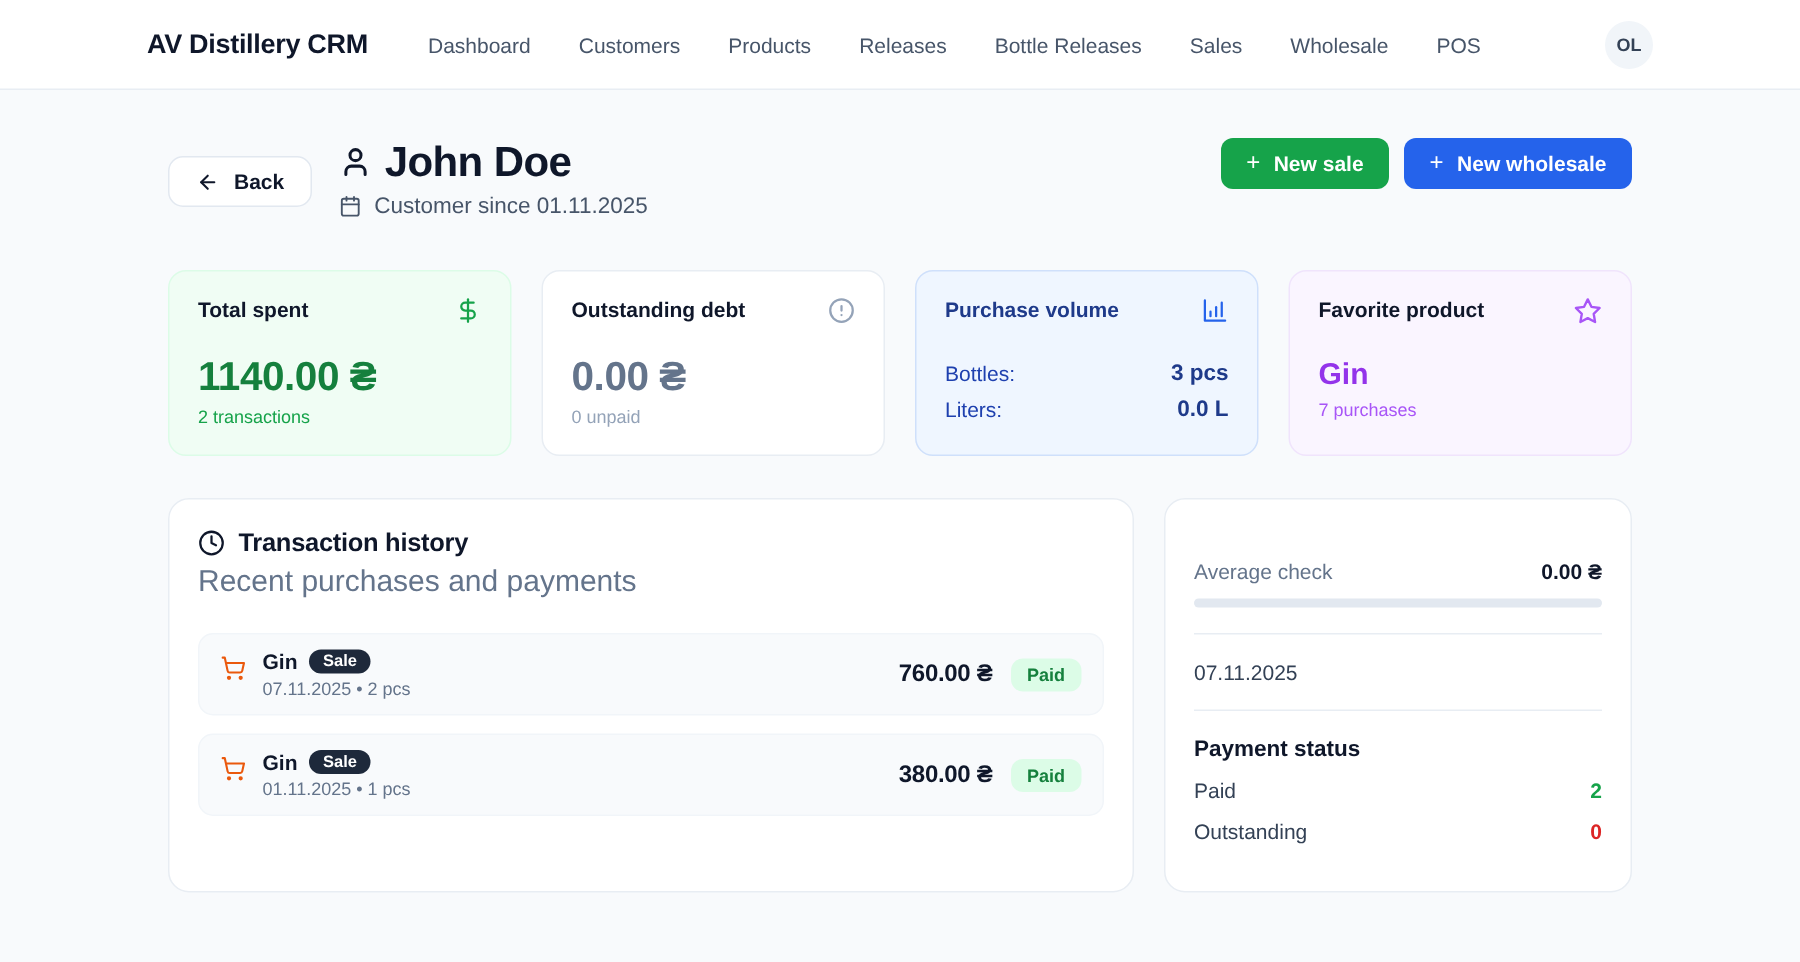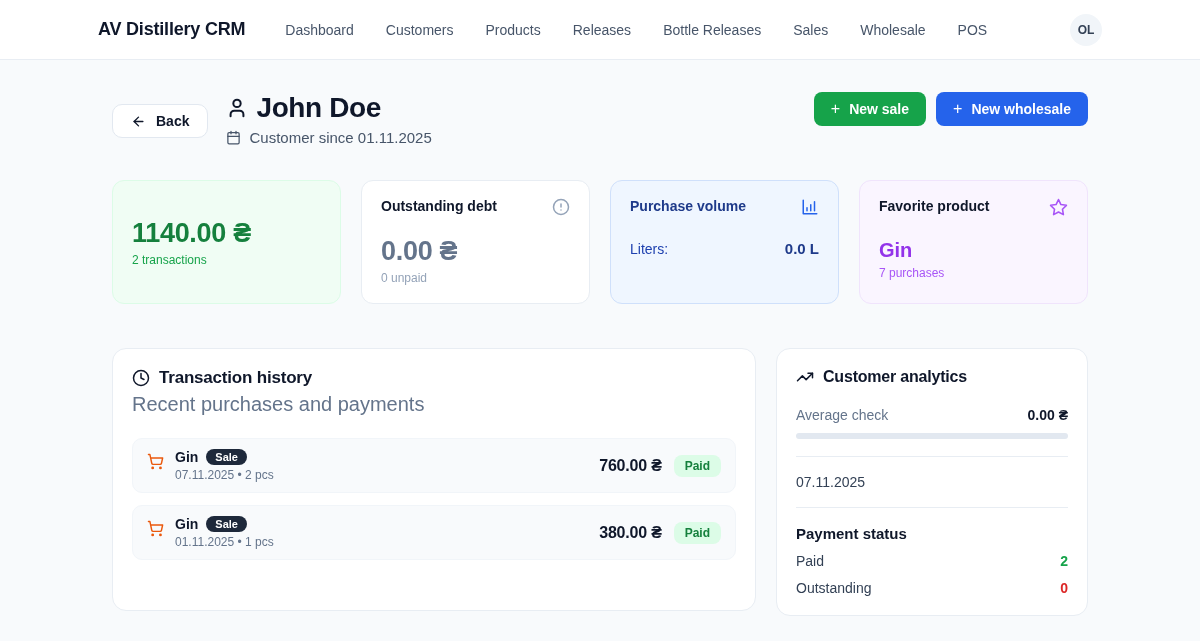--- a/index.html
+++ b/index.html
@@ -64,21 +64,21 @@
   .v-gray  { color:#64748b; } .s-gray  { color:#94a3b8; }
   .card-blue .stat-title { color:#1e3a8a; }
   .vol-rows { margin-top:24px; display:flex; flex-direction:column; gap:7px; }
   .vol-row { display:flex; justify-content:space-between; align-items:center; }
   .vol-label { font-size:14px; color:#1e40af; }
   .vol-value { font-size:15px; font-weight:800; color:#1e3a8a; }
   .v-purple { font-size:20px; font-weight:800; color:#9333ea; margin-top:22px; }
   .s-purple { color:#a855f7; }
 
   
-  .content-grid { display:grid; grid-template-columns:1fr 312px; gap:20px; margin-top:44px; align-items:start; }
+  .content-grid { display:grid; grid-template-columns:1fr 312px; gap:20px; margin-top:28px; align-items:start; }
   .panel { background:#fff; border:1px solid #e8edf3; border-radius:14px; padding:19px; min-height:263px; }
   .panel-head { display:flex; align-items:center; gap:9px; }
   .panel-title { font-size:17px; font-weight:700; letter-spacing:-0.2px; }
   .panel-sub { font-size:20px; color:#64748b; margin-top:5px; }
 
   
   .tx-list { margin-top:22px; display:flex; flex-direction:column; gap:12px; }
   .tx-row {
     display:flex; justify-content:space-between; align-items:center;
     background:#f8fafc; border:1px solid #f1f5f9; border-radius:10px;
@@ -175,20 +175,29 @@
       <button class="btn btn-blue">
         <span class="plus">+</span>
         <span>New wholesale</span>
       </button>
     </div>
   </div>
 
   <div class="stats-grid">
 
     <div class="stat-card card-green">
+      <div class="stat-head">
+        <div class="stat-title">Total spent</div>
+        <span>
+          <svg width="18" height="18" viewBox="0 0 24 24" fill="none" stroke="#16a34a" stroke-width="2" stroke-linecap="round" stroke-linejoin="round">
+              <path d="M12 2v20"></path>
+              <path d="M17 5H9.5a3.5 3.5 0 0 0 0 7h5a3.5 3.5 0 0 1 0 7H6"></path>
+            </svg>
+        </span>
+      </div>
       <div class="stat-value v-green">1140.00 ₴</div>
       <div class="stat-sub s-green">2 transactions</div>
     </div>
 
     <div class="stat-card card-white">
       <div class="stat-head">
         <div class="stat-title">Outstanding debt</div>
         <span>
           <svg width="18" height="18" viewBox="0 0 24 24" fill="none" stroke="#94a3b8" stroke-width="2" stroke-linecap="round" stroke-linejoin="round">
               <circle cx="12" cy="12" r="10"></circle>
@@ -207,20 +216,24 @@
         <span>
           <svg width="18" height="18" viewBox="0 0 24 24" fill="none" stroke="#2563eb" stroke-width="2" stroke-linecap="round" stroke-linejoin="round">
               <path d="M3 3v18h18"></path>
               <path d="M8 17v-4"></path>
               <path d="M13 17V9"></path>
               <path d="M18 17V5"></path>
             </svg>
         </span>
       </div>
       <div class="vol-rows">
+        <div class="vol-row">
+          <span class="vol-label">Bottles:</span>
+          <span class="vol-value">3 pcs</span>
+        </div>
         <div class="vol-row">
           <span class="vol-label">Liters:</span>
           <span class="vol-value">0.0 L</span>
         </div>
       </div>
     </div>
 
     <div class="stat-card card-purple">
       <div class="stat-head">
         <div class="stat-title">Favorite product</div>
@@ -295,29 +308,20 @@
           <div class="tx-right">
             <span class="tx-amount">380.00 ₴</span>
             <span class="badge-paid">Paid</span>
           </div>
         </div>
 
       </div>
     </section>
 
     <aside class="panel">
-      <div class="panel-head">
-        <span>
-          <svg width="18" height="18" viewBox="0 0 24 24" fill="none" stroke="#0f172a" stroke-width="2" stroke-linecap="round" stroke-linejoin="round">
-              <polyline points="22 7 13.5 15.5 8.5 10.5 2 17"></polyline>
-              <polyline points="16 7 22 7 22 13"></polyline>
-            </svg>
-        </span>
-        <h2 class="panel-title" style="font-size:16px">Customer analytics</h2>
-      </div>
 
       <div class="an-row">
         <span class="an-label">Average check</span>
         <span class="an-value">0.00 ₴</span>
       </div>
       <div class="progress"></div>
 
       <hr class="divider">
 
       <div class="an-date">07.11.2025</div>

